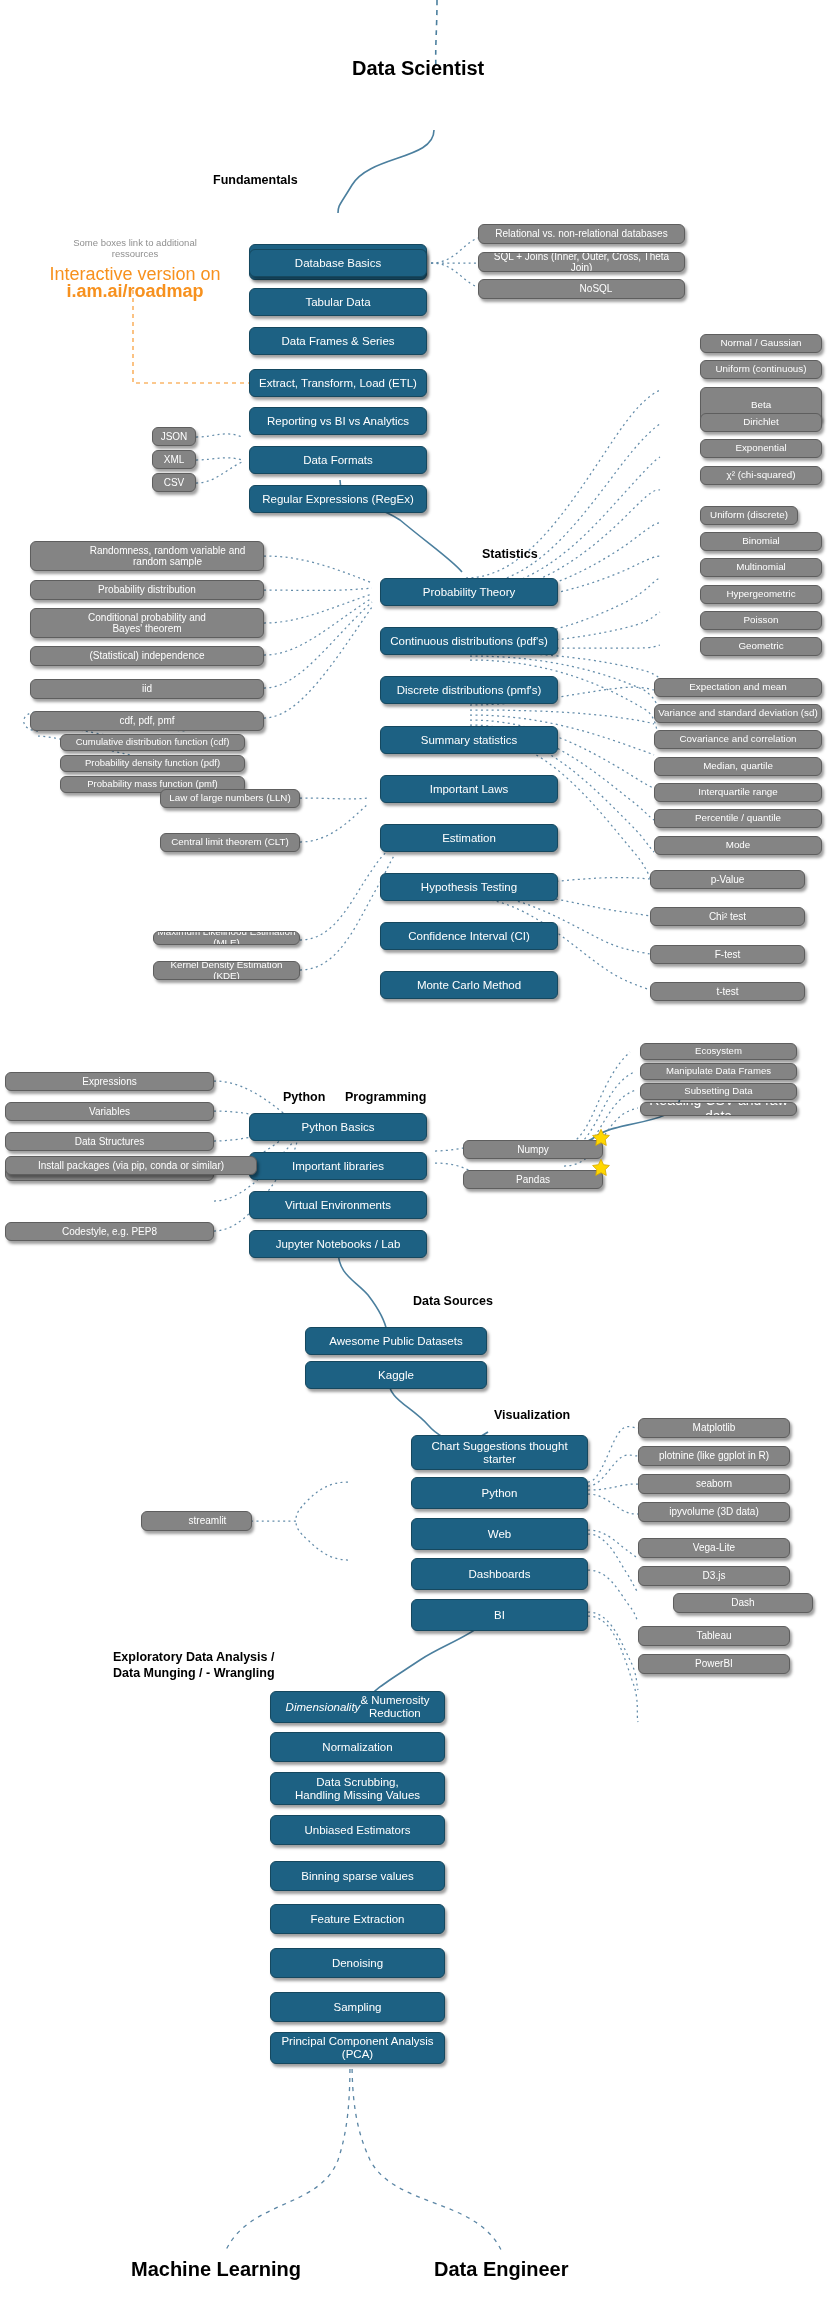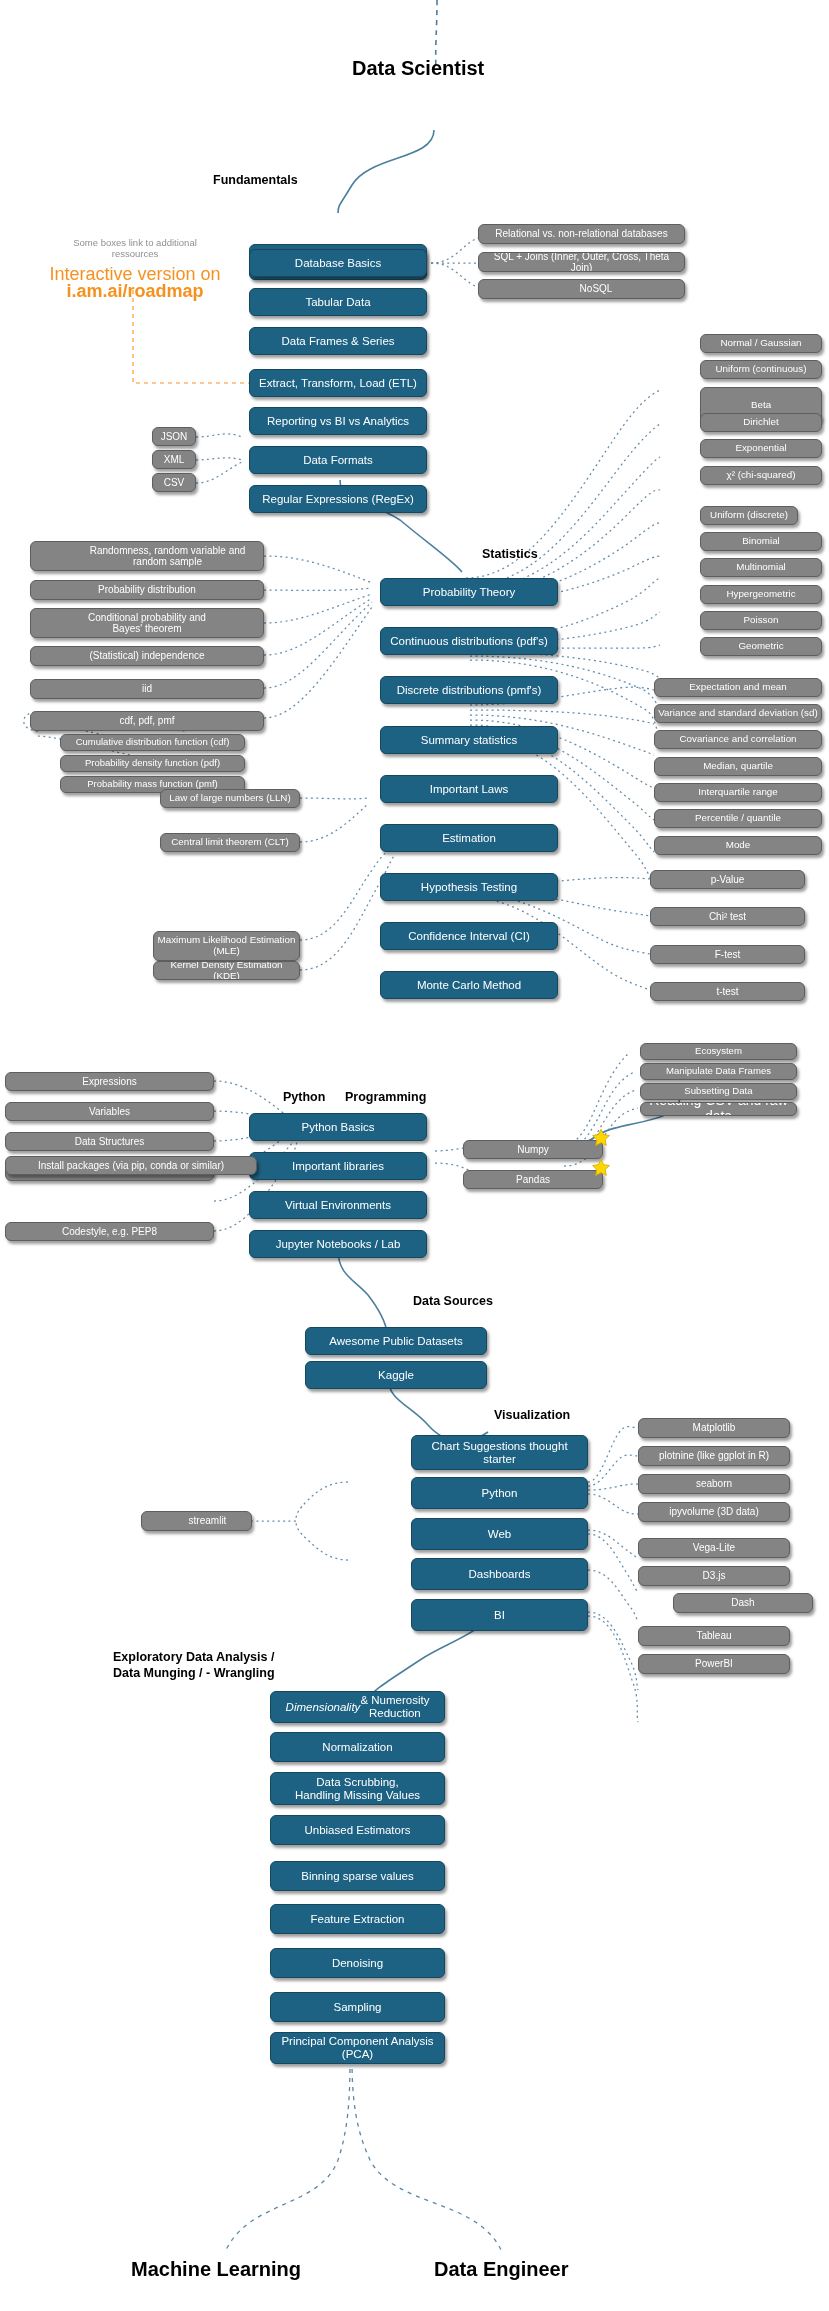--- a/index.html
+++ b/index.html
@@ -191,21 +191,21 @@
   <div class="node gray" style="left:654px;top:704px;width:168px;height:19px;font-size:9.8px;">Variance and standard deviation (sd)</div>
   <div class="node gray" style="left:654px;top:730px;width:168px;height:19px;font-size:9.8px;">Covariance and correlation</div>
   <div class="node gray" style="left:654px;top:757px;width:168px;height:19px;font-size:9.8px;">Median, quartile</div>
   <div class="node gray" style="left:654px;top:783px;width:168px;height:19px;font-size:9.8px;">Interquartile range</div>
   <div class="node gray" style="left:654px;top:809px;width:168px;height:19px;font-size:9.8px;">Percentile / quantile</div>
   <div class="node gray" style="left:654px;top:836px;width:168px;height:19px;font-size:9.8px;">Mode</div>
 
   <div class="node gray" style="left:160px;top:789px;width:140px;height:19px;font-size:9.8px;">Law of large numbers (LLN)</div>
   <div class="node gray" style="left:160px;top:833px;width:140px;height:19px;font-size:9.8px;">Central limit theorem (CLT)</div>
 
-  <div class="node gray" style="left:153px;top:931px;width:147px;height:30px;font-size:9.8px;">Maximum Likelihood Estimation (MLE)</div>
+  <div class="node gray" style="left:153px;top:931px;width:147px;height:14px;font-size:9.8px;">Maximum Likelihood Estimation (MLE)</div>
   <div class="node gray" style="left:153px;top:961px;width:147px;height:19px;font-size:9.8px;">Kernel Density Estimation (KDE)</div>
 
   <div class="node gray" style="left:650px;top:870px;width:155px;height:19px;font-size:10px;">p-Value</div>
   <div class="node gray" style="left:650px;top:907px;width:155px;height:19px;font-size:10px;">Chi² test</div>
   <div class="node gray" style="left:650px;top:945px;width:155px;height:19px;font-size:10px;">F-test</div>
   <div class="node gray" style="left:650px;top:982px;width:155px;height:19px;font-size:10px;">t-test</div>
 
   <div class="heading h-sec" style="left:283px;top:1090px;">Python</div>
   <div class="heading h-sec" style="left:345px;top:1090px;">Programming</div>
 

